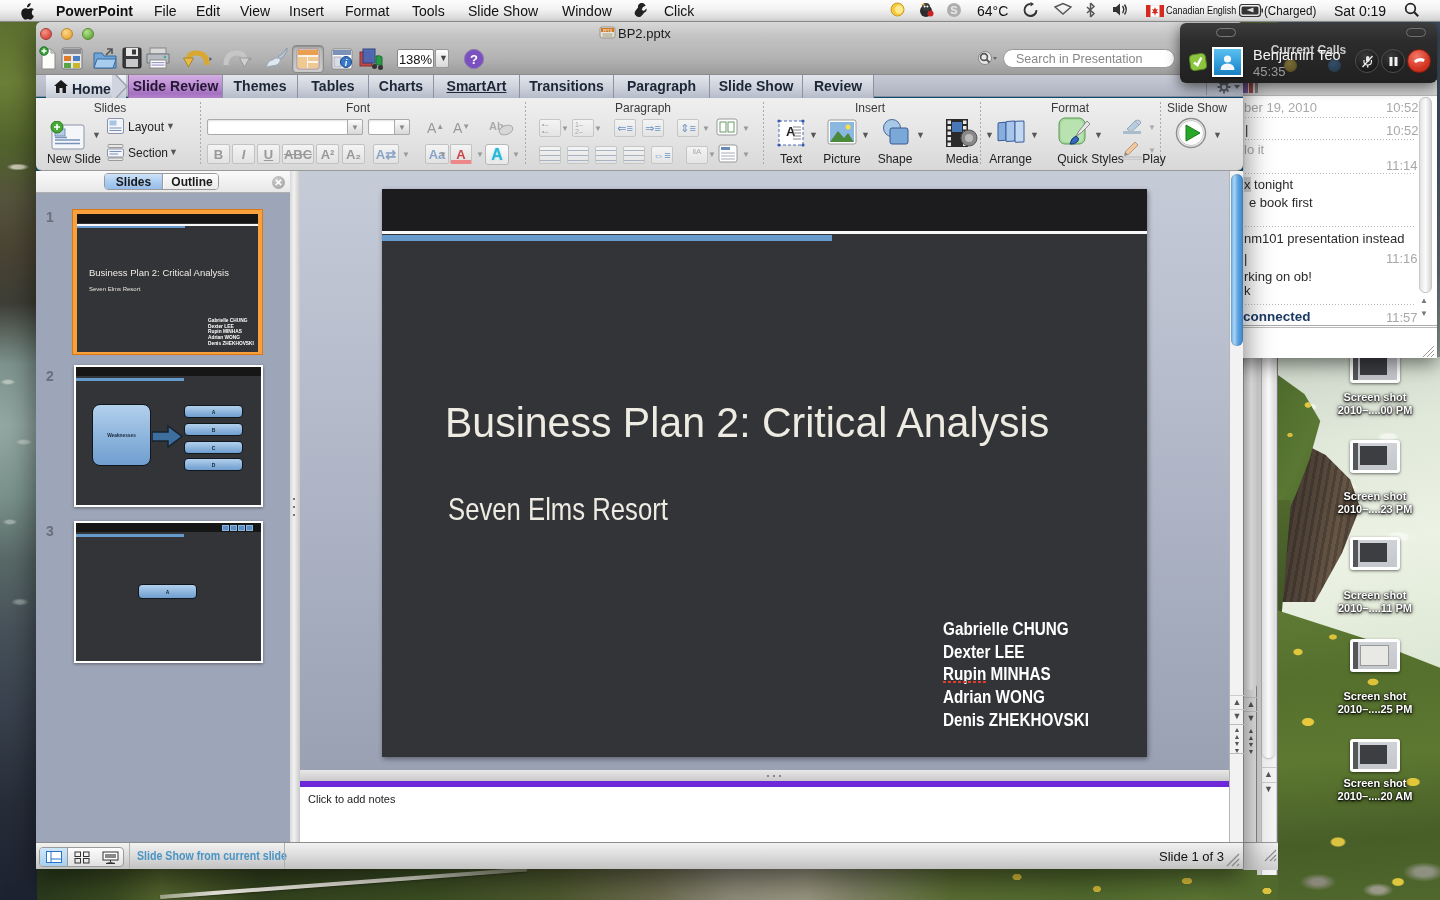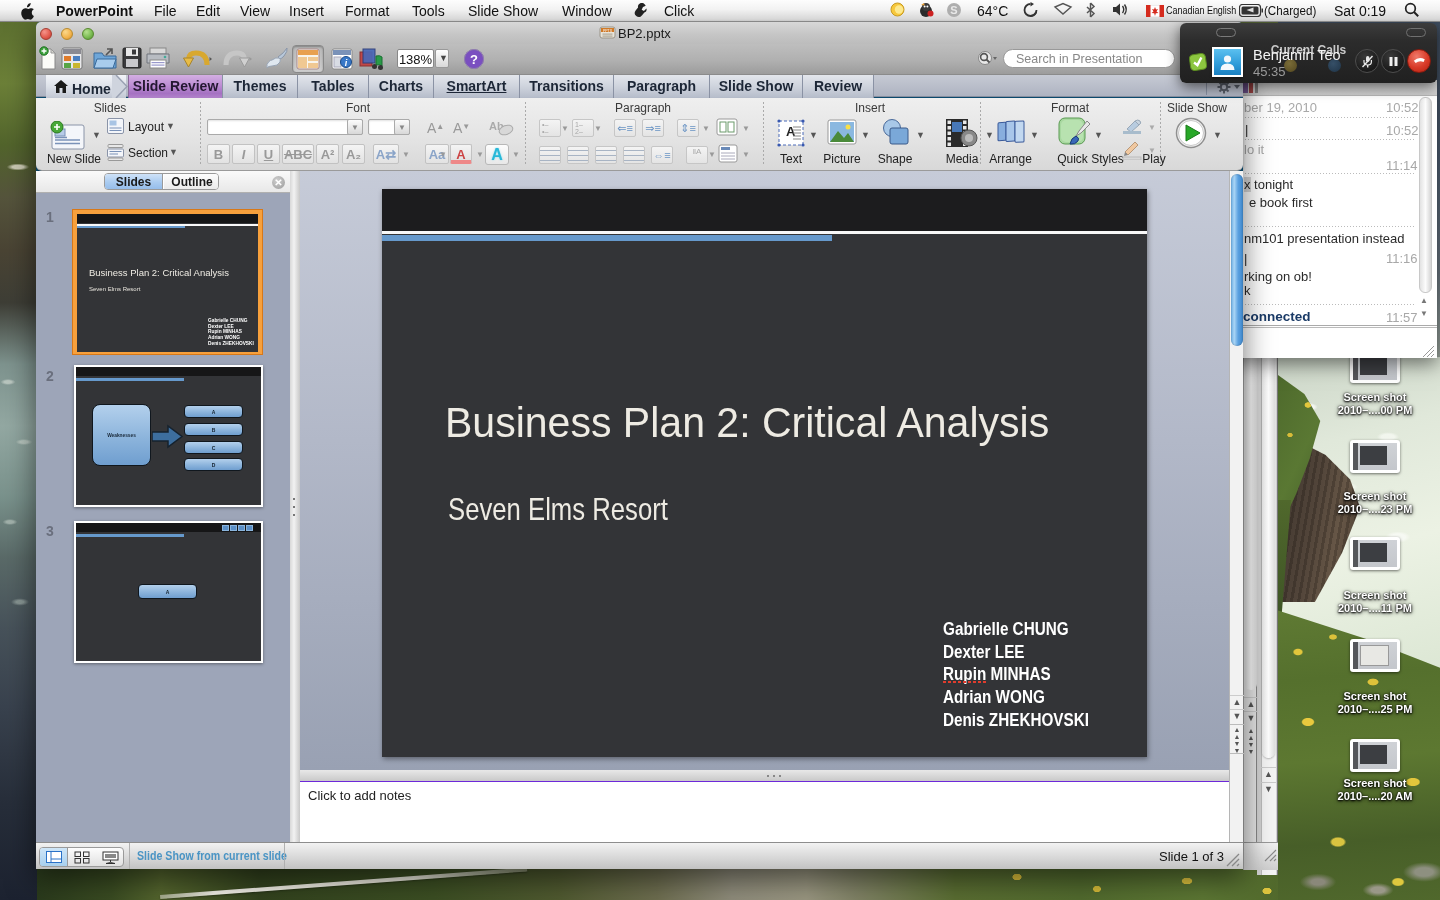--- a/index.html
+++ b/index.html
@@ -99,21 +99,21 @@
 #content{left:0;top:149px;width:1207px;height:671px;background:#9ba2b4;}
 #statusbar{left:0;top:820px;width:1207px;height:27px;background:linear-gradient(180deg,#f2f2f2 0%,#d6d6d6 60%,#c2c2c2 100%);border-top:1px solid #8d8d8d;}
 
 .tl{top:6px;width:12px;height:12px;border-radius:50%;}
 
 #paneHead{left:0;top:0;width:254px;height:22px;background:linear-gradient(180deg,#fafafa,#e8e8e8);border-bottom:1px solid #b0b0b0;}
 #pane{left:0;top:22px;width:254px;height:649px;background:#9da5b8;}
 #splitter{left:254px;top:0;width:10px;height:671px;background:linear-gradient(90deg,#d8d8d8,#f2f2f2 40%,#c8c8c8);}
 #canvas{left:264px;top:0;width:929px;height:599px;background:linear-gradient(180deg,#c6cbd8 0%,#b2b8c8 45%,#99a1b3 100%);}
 #notesplit{left:264px;top:599px;width:929px;height:11px;background:linear-gradient(180deg,#e8e8e8,#c9c9c9);}
-#notes{left:264px;top:610px;width:929px;height:61px;background:#fff;border-top:1px solid #6d28d9;font-size:13px;color:#222;}
+#notes{left:264px;top:610px;width:929px;height:61px;background:#fff;border-top:6px solid #6d28d9;font-size:11px;color:#222;}
 #vscroll{left:1193px;top:0;width:14px;height:671px;background:#f2f2f2;border-left:1px solid #b5b5b5;}
 
 #slide{left:82px;top:18px;width:765px;height:568px;background:#333437;box-shadow:1px 2px 5px rgba(0,0,0,.4);color:#eeebe3;}
 #slide .band{left:0;top:0;width:765px;height:42px;background:#1c1c1e;}
 #slide .wline{left:0;top:42px;width:765px;height:3px;background:#f8f8f8;}
 #slide .bline{left:0;top:46px;width:450px;height:6px;background:#6699cc;}
 #slide .t1{left:63px;top:209px;font-size:43px;transform:scaleX(.954);transform-origin:left top;white-space:nowrap;}
 #slide .t2{left:66px;top:302px;font-size:32px;transform:scaleX(.803);transform-origin:left top;white-space:nowrap;}
 #slide .names{left:561px;top:429px;font-size:19px;font-weight:bold;line-height:22.7px;color:#fff;transform:scaleX(.804);transform-origin:left top;}
 

